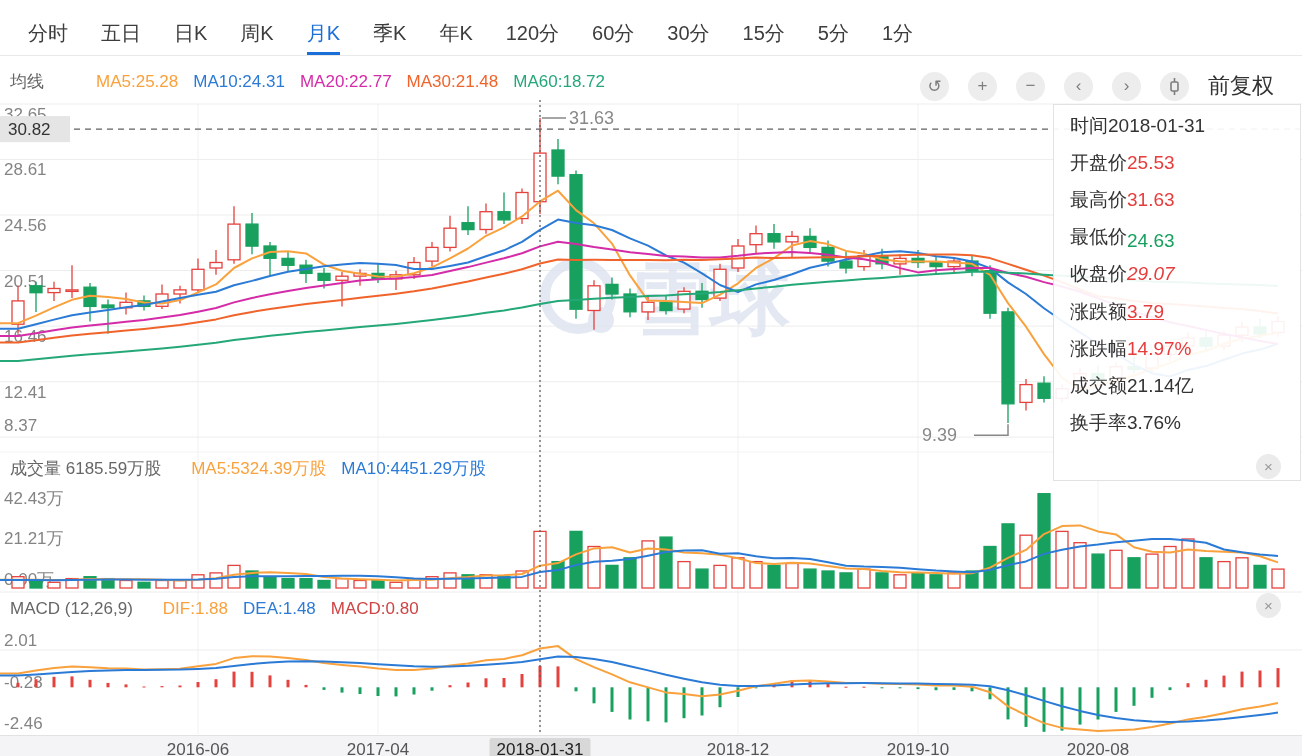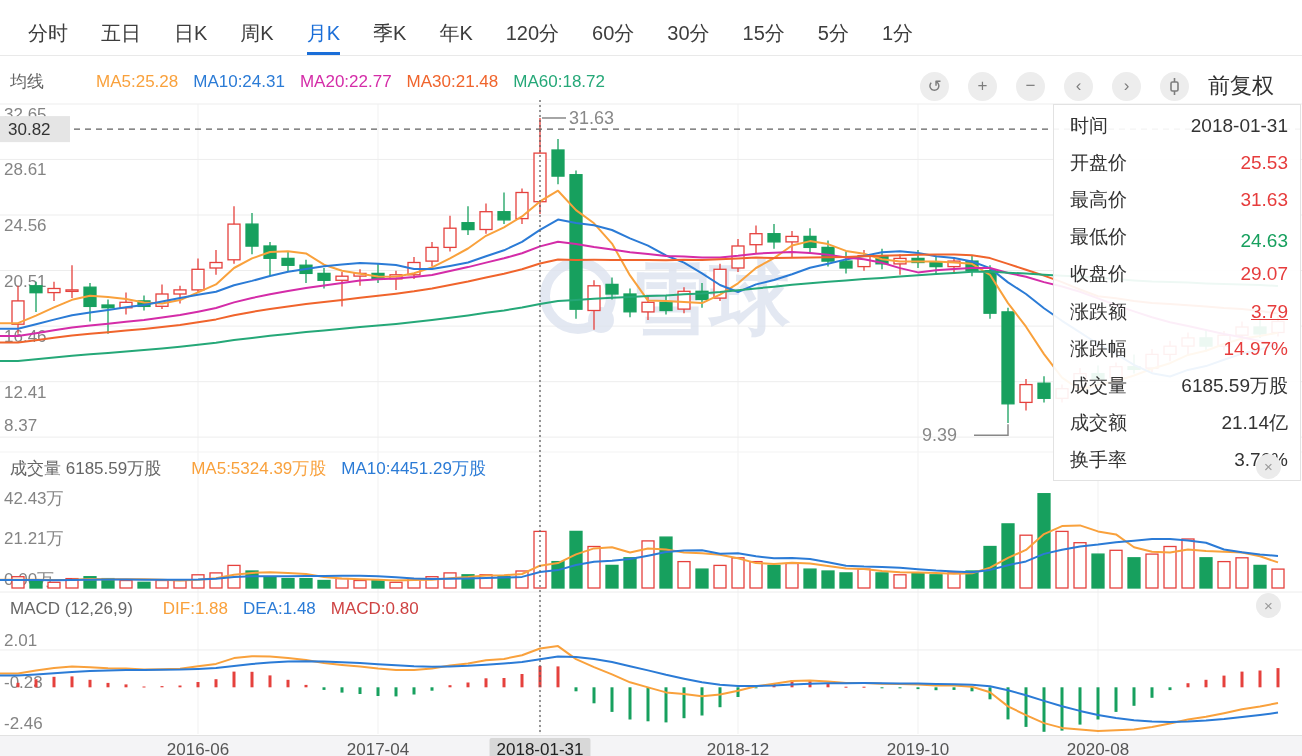--- a/index.html
+++ b/index.html
@@ -21,21 +21,21 @@
   .lg-items{display:flex;gap:15px;}
 
   .controls{position:absolute;top:71px;right:28px;display:flex;align-items:center;gap:19px;z-index:3;}
   .ctl{width:29px;height:29px;border-radius:50%;background:#ededed;color:#7d7d7d;display:flex;
        align-items:center;justify-content:center;font-size:17px;cursor:pointer;user-select:none;}
   .adjust{font-size:22px;color:#333;cursor:pointer;}
 
   .tooltip{position:absolute;left:1053px;top:104px;width:248px;height:377px;z-index:5;
            background:rgba(255,255,255,0.92);border:1px solid #e2e2e2;box-sizing:border-box;
            padding:2px 12px 2px 16px;}
-  .trow{display:flex;justify-content:space-between;align-items:center;height:37.2px;font-size:19px;}
+  .trow{display:flex;justify-content:flex-start;align-items:center;height:37.2px;font-size:19px;}
   .trow .lbl{color:#333;}
 
   .close-btn{position:absolute;width:25px;height:25px;border-radius:50%;background:#ebebeb;color:#999;
              display:flex;align-items:center;justify-content:center;font-size:15px;z-index:7;cursor:pointer;}
 
   .xaxis{position:absolute;left:0;right:0;top:735px;height:21px;background:#f4f4f6;
          border-top:1px solid #e2e2e2;z-index:4;}
   .xlabel{position:absolute;transform:translateX(-50%);font-size:17px;color:#555;top:4px;white-space:nowrap;}
   .xlabel.hl{background:#d8d8d8;color:#222;padding:2px 7px;border-radius:2px;top:2px;}
 </style>
@@ -478,33 +478,29 @@
       <div class="trow">
         <span class="lbl">最高价</span>
         <span style="color: rgb(230, 60, 60);">31.63</span>
       </div>
       <div class="trow">
         <span class="lbl">最低价</span>
         <span style="color: rgb(23, 160, 94); margin-top: 8px;">24.63</span>
       </div>
       <div class="trow">
         <span class="lbl">收盘价</span>
-        <span style="color: rgb(230, 60, 60);">29.07</span>
+        <span style="color: rgb(230, 60, 60); font-style: italic;">29.07</span>
       </div>
       <div class="trow">
         <span class="lbl">涨跌额</span>
         <span style="color: rgb(230, 60, 60); text-decoration: underline;">3.79</span>
       </div>
       <div class="trow">
         <span class="lbl">涨跌幅</span>
         <span style="color: rgb(230, 60, 60);">14.97%</span>
-      </div>
-      <div class="trow">
-        <span class="lbl">成交量</span>
-        <span style="color: rgb(51, 51, 51);">6185.59万股</span>
       </div>
       <div class="trow">
         <span class="lbl">成交额</span>
         <span style="color: rgb(51, 51, 51);">21.14亿</span>
       </div>
       <div class="trow">
         <span class="lbl">换手率</span>
         <span style="color: rgb(51, 51, 51);">3.76%</span>
       </div>
     </div>

